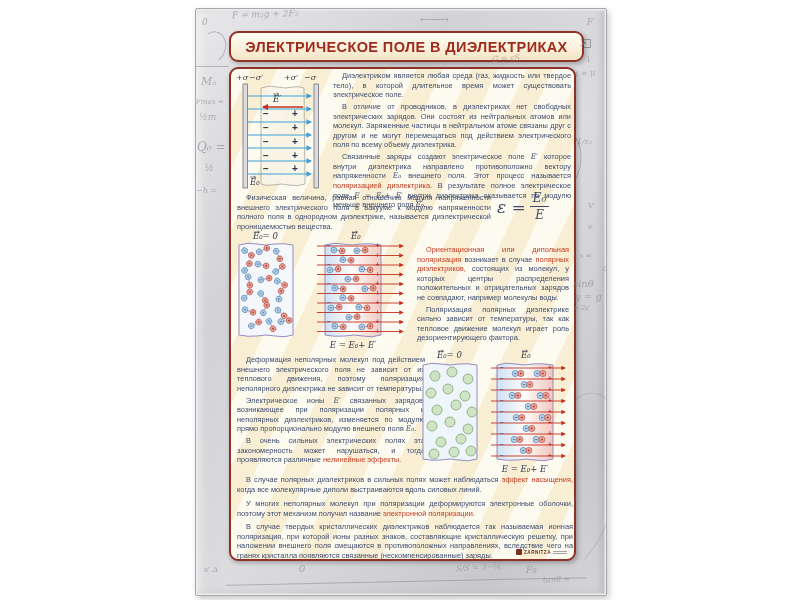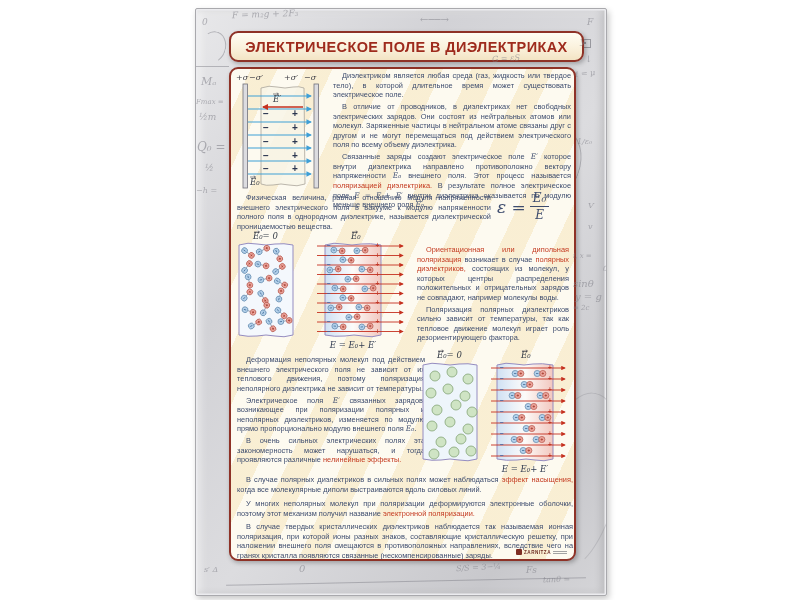--- a/index.html
+++ b/index.html
@@ -448,26 +448,26 @@
               <line x1="4.2" y1="-1.2" x2="4.2" y2="1.2" stroke="#a33b2e" stroke-width="0.7"></line>
             </g>
           </g>
         <text class="rlbl" x="118" y="119" text-anchor="middle">E = E₀+ E′</text>
       <path d="M19,3 h5.5 M24.5,3 l-1.7,-1.2 M24.5,3 l-1.7,1.2" stroke="#3c3c46" stroke-width="0.6" fill="none"></path>
           <path d="M117,3 h5.5 M122.5,3 l-1.7,-1.2 M122.5,3 l-1.7,1.2" stroke="#3c3c46" stroke-width="0.6" fill="none"></path>
         </svg>
 
       <div class="pcol" style="left:186px;top:176px;width:152px;">
         <p><span class="sg-r">Ориентационная или дипольная поляризация</span><span class="sg-n"> возникает в случае </span><span class="sg-r">полярных диэлектриков,</span><span class="sg-n"> состоящих из молекул, у которых центры распределения положительных и отрицательных зарядов не совпадают, например молекулы воды.</span></p>
-        <p><span class="sg-n">Поляризация полярных диэлектриков сильно зависит от температуры, так как тепловое движение молекул играет роль дезориентирующего фактора.</span></p>
+        <p><span class="sg-n">Поляризация полярных диэлектрике сильно зависит от температуры, так как тепловое движение молекул играет роль дезориентирующего фактора.</span></p>
       </div>
 
       <div class="pcol" style="left:6px;top:286px;width:188px;">
         <p><span class="sg-n">Деформация неполярных молекул под действием внешнего электрического поля не зависит от их теплового движения, поэтому поляризация неполярного диэлектрика не зависит от температуры.</span></p>
-        <p><span class="sg-n">Электрическое поля </span><span class="sg-f">E′</span><span class="sg-n"> связанных зарядов, возникающее при поляризации полярных и неполярных диэлектриков, изменяется по модулю прямо пропорционально модулю внешнего поля </span><span class="sg-f">E₀.</span></p>
+        <p><span class="sg-n">Электрическое ионы </span><span class="sg-f">E′</span><span class="sg-n"> связанных зарядов, возникающее при поляризации полярных и неполярных диэлектриков, изменяется по модулю прямо пропорционально модулю внешнего поля </span><span class="sg-f">E₀.</span></p>
         <p><span class="sg-n">В очень сильных электрических полях эта закономерность может нарушаться, и тогда проявляются различные </span><span class="sg-r">нелинейные эффекты.</span></p>
       </div>
 
       <svg id="np" style="left:188px;top:279px;" width="150" height="126" viewBox="0 0 150 126">
         <defs>
           <marker id="mr3" viewBox="0 0 6 6" refX="5" refY="3" markerWidth="5" markerHeight="5" orient="auto">
               <path d="M0,0L6,3L0,6Z" fill="#c5301f"></path>
             </marker>
           <linearGradient id="pgrad2" x1="0" y1="0" x2="1" y2="0">
             <stop offset="0" stop-color="#cfe0f3"></stop>

